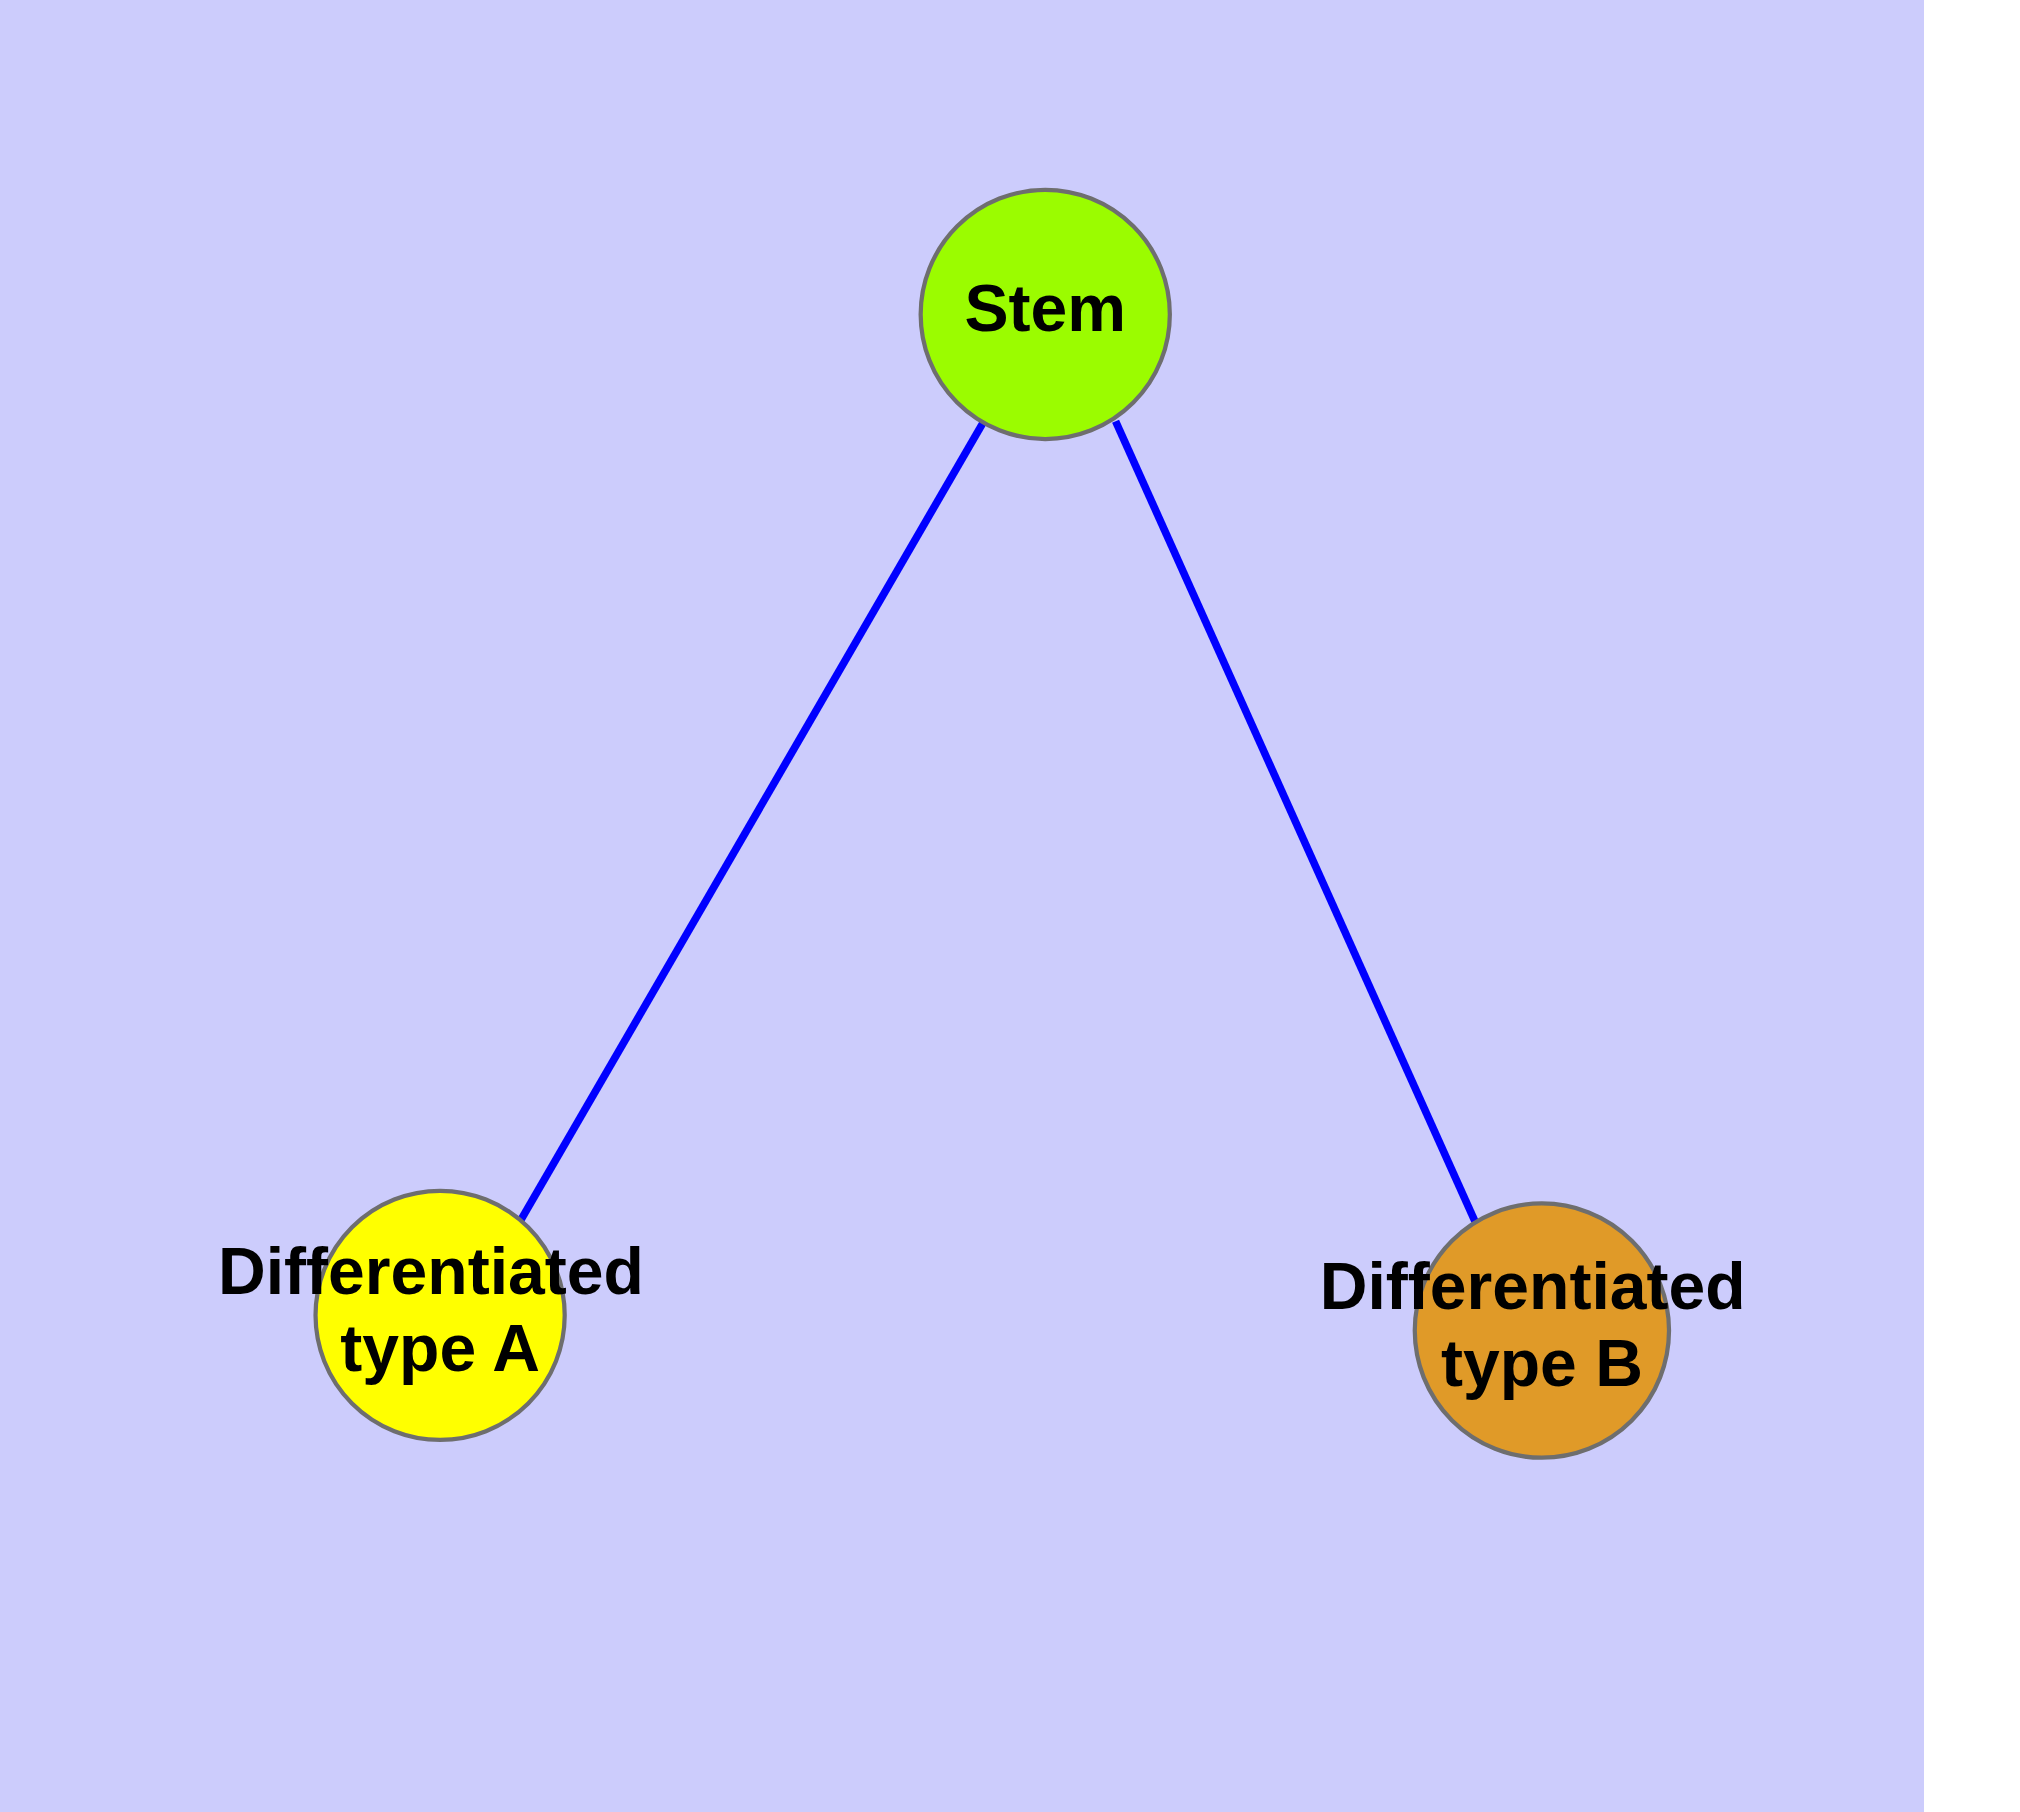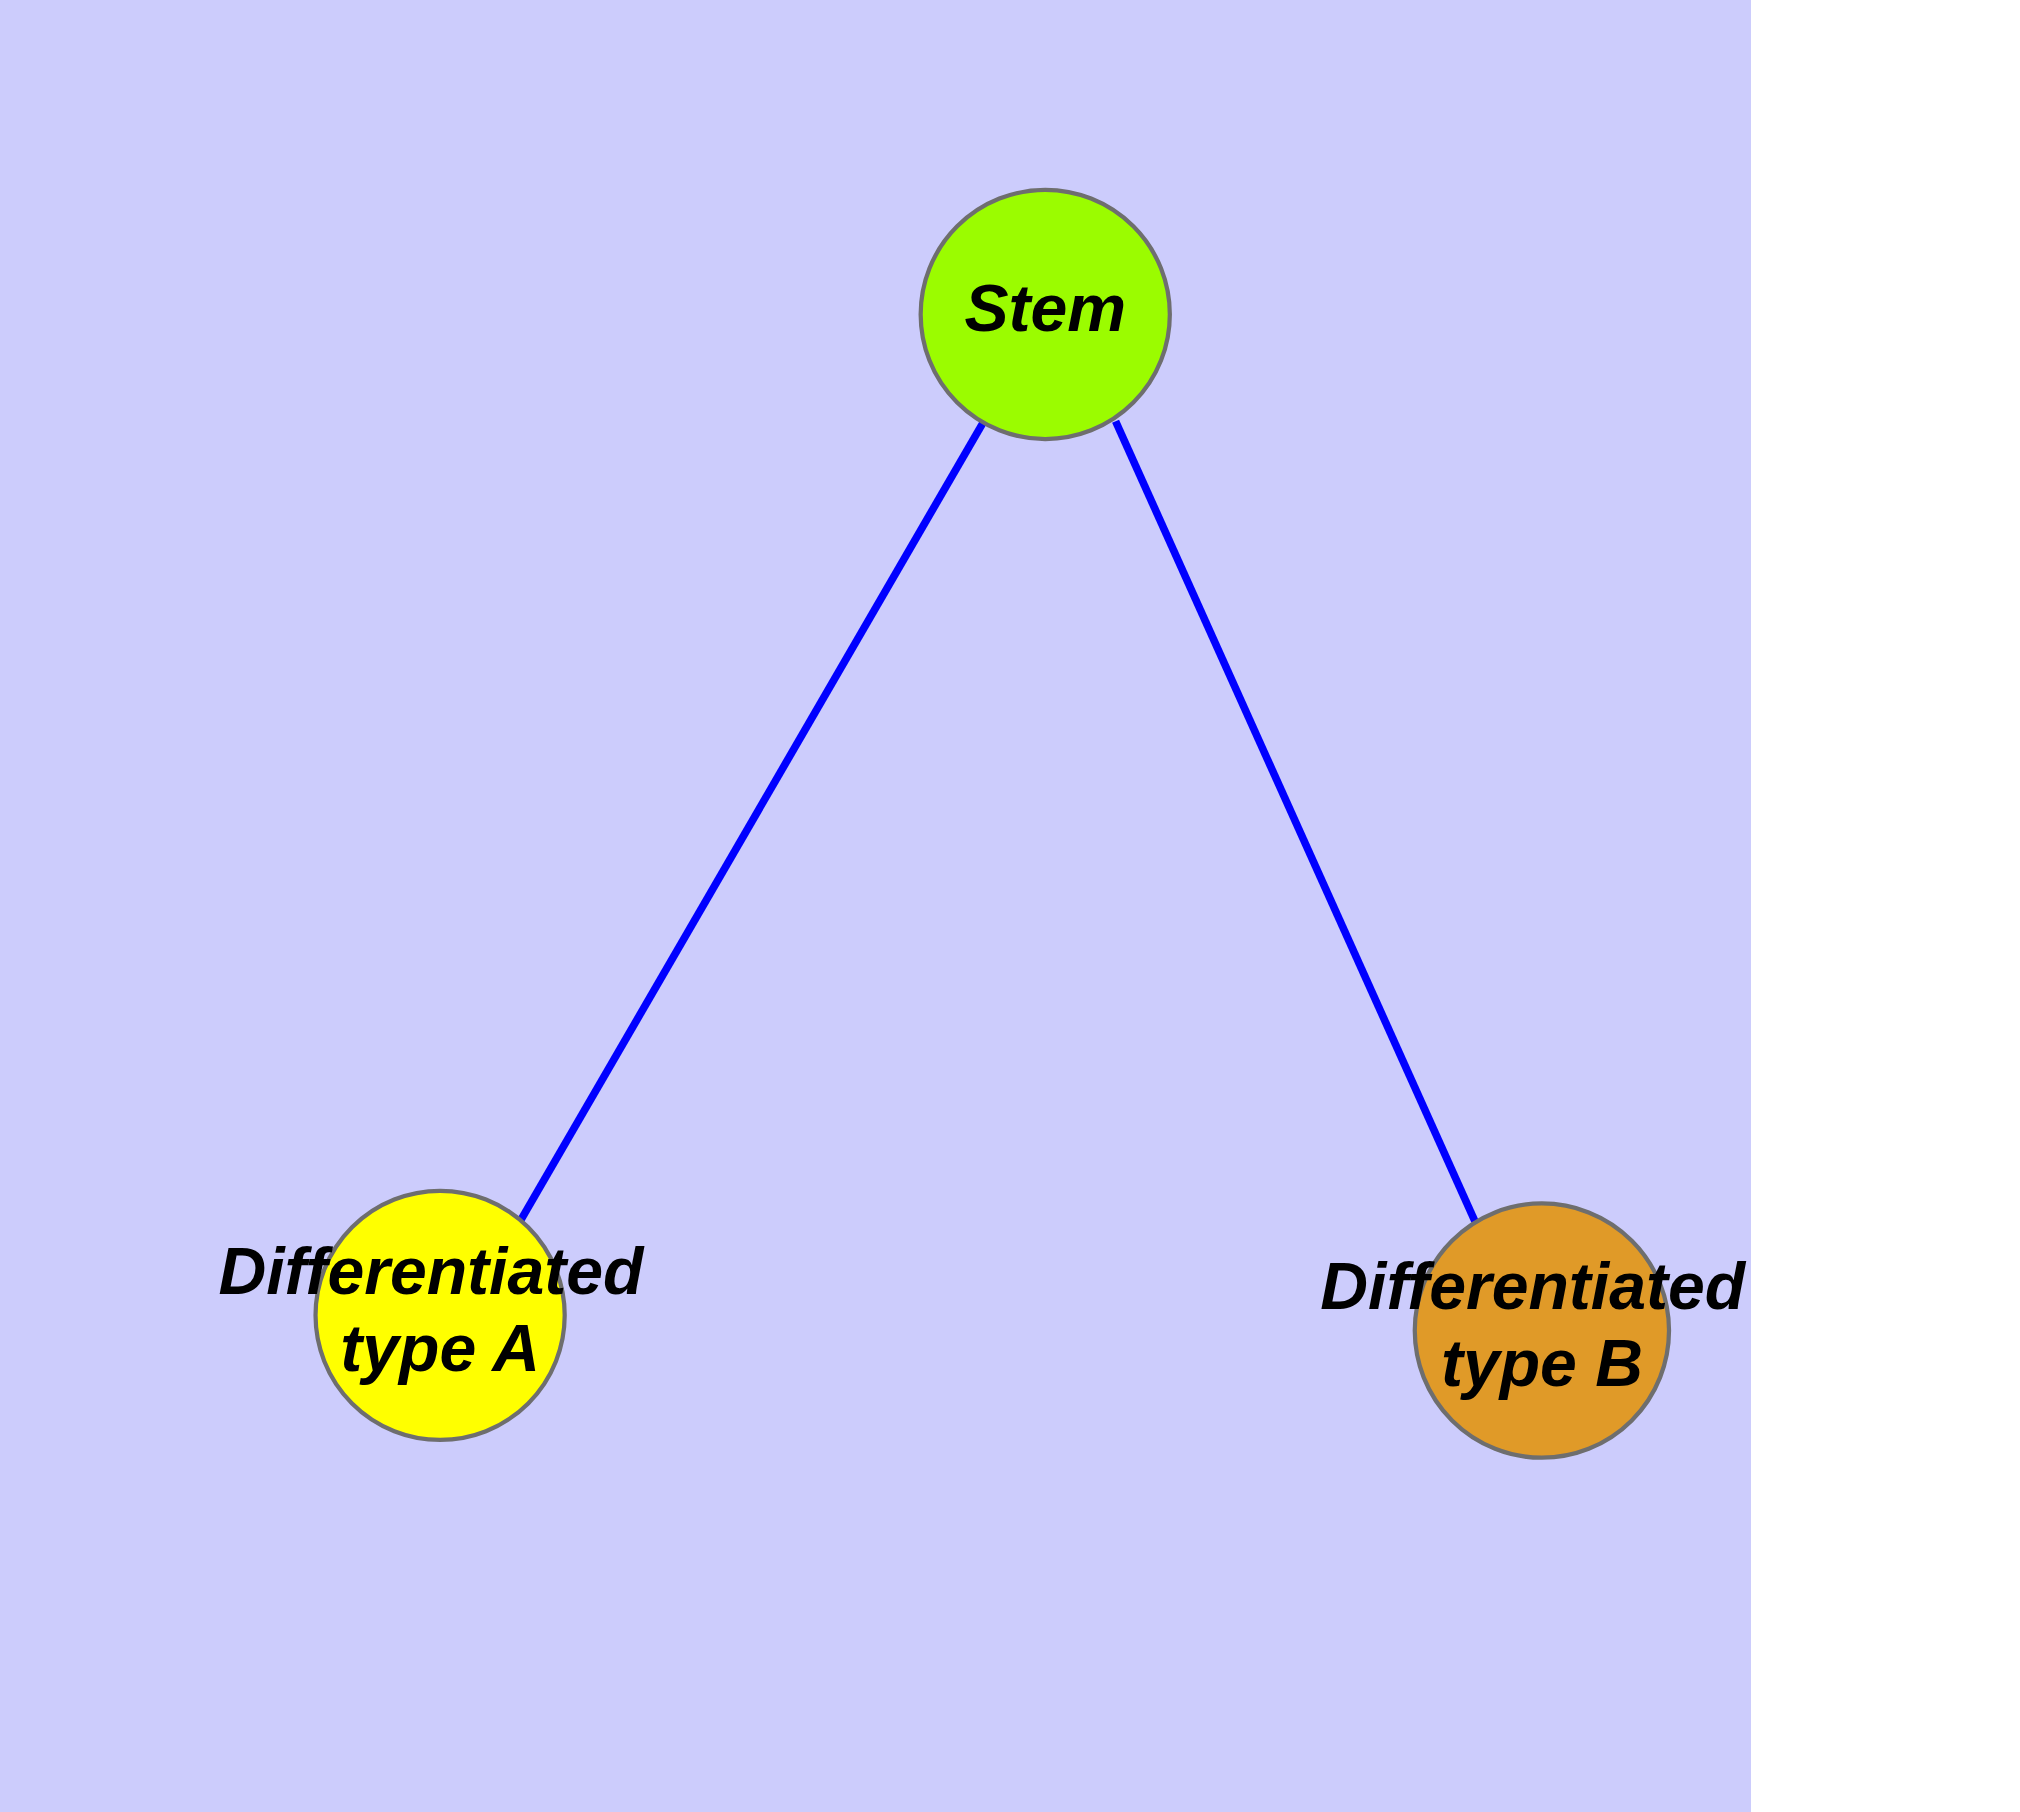--- a/index.html
+++ b/index.html
@@ -7,24 +7,23 @@
     padding: 0;
   }
   body {
     width: 2021px;
     height: 1812px;
     overflow: hidden;
     font-family: "Liberation Sans", sans-serif;
   }
   #graph-canvas {
     position: relative;
-    width: 1751px;
+    width: 1924px;
     height: 1812px;
     background: #ccccfc;
-    font-style: italic;
   }
   #graph-svg {
     position: absolute;
     top: 0;
     left: 0;
     width: 2021px;
     height: 1812px;
     display: block;
   }
   .node-label {

